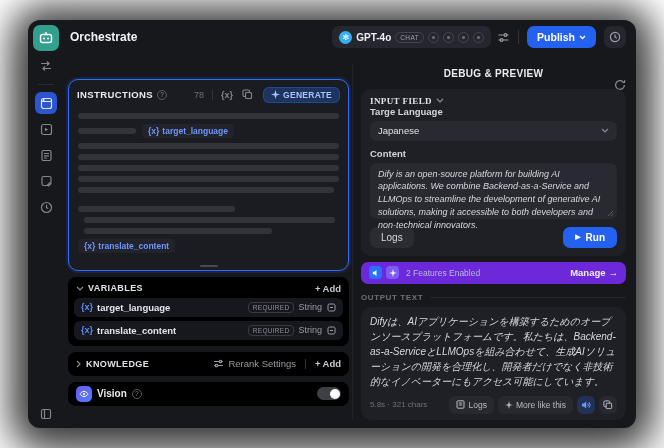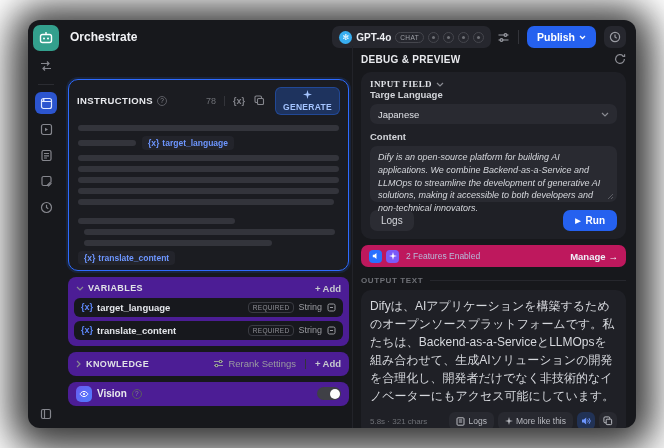--- a/index.html
+++ b/index.html
@@ -42,73 +42,73 @@
   .left-col { width:288px; flex:0 0 288px; padding:2px 3px 0 4px; display:flex; flex-direction:column; gap:6px; }
   .instructions { height:192px; border:1.5px solid #2e6bff; box-shadow:0 0 0 2px rgba(41,112,255,.14); border-radius:10px; background:#1b1c21; display:flex; flex-direction:column; overflow:hidden; }
   .instr-head { display:flex; align-items:center; padding:7px 8px 4px; gap:4px; }
   .instr-title { font-size:9.5px; font-weight:bold; letter-spacing:.4px; color:#e9eaee; }
   .info-circle { width:10px; height:10px; border:1px solid #5a5b62; border-radius:50%; color:#8a8b92; font-size:6.5px; display:flex; align-items:center; justify-content:center; }
   .instr-head .spacer { flex:1; }
   .count { font-size:9px; color:#6e7076; }
   .mini-divider { width:1px; height:10px; background:#33343a; margin:0 4px; }
   .vx { font-size:9px; font-weight:bold; color:#85868d; }
   .icon-btn { color:#85868d; display:flex; align-items:center; }
-  .generate-btn { display:flex; align-items:center; gap:3px; background:rgba(41,112,255,.28); color:#a4c4ff; border:1px solid rgba(41,112,255,.35); border-radius:6px; font-size:8.5px; font-weight:bold; letter-spacing:.3px; padding:2px 7px; margin-left:6px; font-family:inherit;flex-direction:column; }
+  .generate-btn { display:flex; align-items:center; gap:3px; background:rgba(41,112,255,.28); color:#a4c4ff; border:1px solid rgba(41,112,255,.35); border-radius:6px; font-size:8.5px; font-weight:bold; letter-spacing:.3px; padding:2px 7px; margin-left:6px; font-family:inherit; }
   .instr-body { flex:1; padding:6px 9px 4px; display:flex; flex-direction:column; gap:5px; }
   .bar { height:6px; border-radius:3px; background:#33343b; }
   .bar-row { display:flex; align-items:center; gap:6px; }
   .chip { display:inline-flex; align-items:center; gap:3px; background:#23242b; border-radius:4px; padding:2px 6px; font-size:8.5px; font-weight:bold; color:#6d96ff; white-space:nowrap; }
   .handle { width:18px; height:2px; border-radius:1px; background:#4a4b52; margin:2px auto 2px; }
-  .card { background:#4c1d95; border-radius:8px; }
+  .card { background:#000000; border-radius:8px; }
   .sec-head { display:flex; align-items:center; gap:4px; padding:6px 8px 4px; }
   .sec-title { font-size:9px; font-weight:bold; letter-spacing:.4px; color:#dfe1e6; }
   .chev { color:#8a8b92; display:flex; align-items:center; }
   .add-btn { margin-left:auto; display:flex; align-items:center; gap:2px; font-size:9.5px; font-weight:bold; color:#c6c9cf; background:none; border:none; font-family:inherit; }
   .var-rows { padding:0 6px 6px; display:flex; flex-direction:column; gap:4px; }
   .var-row { background:#17181d; border-radius:6px; height:19px; display:flex; align-items:center; padding:0 7px; gap:4px; }
   .var-name { font-size:9.5px; font-weight:bold; color:#e3e5ea; }
   .var-x { font-size:9px; font-weight:bold; color:#5f8aff; }
   .req-badge { margin-left:auto; font-size:6.5px; letter-spacing:.3px; color:#8f9096; border:1px solid #3a3b42; border-radius:4px; padding:1px 4px; }
   .type-label { font-size:9px; color:#9a9ba1; display:flex; align-items:center; gap:5px; }
   .knowledge-card, .vision-card { height:24px; display:flex; align-items:center; padding:0 8px; gap:5px; }
   .link-btn { display:flex; align-items:center; gap:4px; background:none; border:none; font-size:9.5px; color:#9a9ba1; font-family:inherit; }
   .vision-icon { width:16px; height:16px; border-radius:5px; background:linear-gradient(135deg,#6a5bf0,#4f7dff); display:flex; align-items:center; justify-content:center; color:#fff; }
   .vision-label { font-size:10px; font-weight:bold; color:#e9eaee; }
   .toggle { margin-left:auto; width:24px; height:13px; border-radius:7px; background:#3f4046; position:relative; }
   .toggle .knob { position:absolute; right:1.5px; top:1.5px; width:10px; height:10px; border-radius:50%; background:#fdfdfd; }
   
   .right-col { flex:1; border-left:1px solid #222329; padding:5px 10px 0 8px; display:flex; flex-direction:column; min-width:0; }
-  .debug-head { display:flex; align-items:center; height:16px; margin-bottom:5px; }
+  .debug-head { display:flex; align-items:center; height:16px; margin-bottom:5px;flex-direction:column; }
   .debug-title { font-size:10px; font-weight:bold; letter-spacing:.3px; color:#e9eaee; }
   .refresh-btn { margin-left:auto; color:#8a8b92; display:flex; }
   .input-card { background:#1f2026; border-radius:10px; padding:7px 9px 8px; }
   .if-head { display:flex; align-items:center; gap:4px;font-family:Liberation Serif, serif; }
   .if-title { font-size:9px; font-weight:bold; letter-spacing:.4px; color:#dfe1e6; }
   .if-desc { font-size:8px; line-height:1.4; color:#7e8088; margin:3px 0 7px; }
   .fld-label { font-size:9.5px; font-weight:bold; color:#d3d5da; margin-bottom:4px; }
   .select { height:20px; background:#292a31; border-radius:7px; display:flex; align-items:center; padding:0 8px; margin-bottom:7px; }
   .select-value { font-size:9.5px; color:#dfe1e6; }
   .select .chev { margin-left:auto; }
   .textarea { background:#292a31; border-radius:7px; padding:5px 8px 4px; font-size:9px; line-height:1.42; color:#d6d8dd; height:56px; position:relative;font-style:italic; }
   .resize-grip { position:absolute; right:3px; bottom:2px; color:#5a5b62; }
   .btn-row { display:flex; align-items:center; justify-content:space-between; margin-top:8px; }
   .clear-btn { background:#2b2c33; color:#d6d8dd; border:none; border-radius:7px; height:21px; padding:0 11px; font-size:10px; font-family:inherit; }
   .run-btn { background:#2561ef; color:#fff; border:none; border-radius:7px; height:21px; padding:0 12px; font-size:10px; font-weight:bold; display:flex; align-items:center; gap:5px; font-family:inherit; }
   .run-play { font-size:7px; }
-  .features-bar { margin-top:6px; background:#be185d; border-radius:7px; height:22px; display:flex; align-items:center; padding:0 8px; gap:4px; }
+  .features-bar { margin-top:6px; background:#6d28d9; border-radius:7px; height:22px; display:flex; align-items:center; padding:0 8px; gap:4px; }
   .feat-icon { width:13px; height:13px; border-radius:4px; display:flex; align-items:center; justify-content:center; color:#fff; }
   .feat-icon.f1 { background:#2970ff; }
   .feat-icon.f2 { background:#7a5af8; }
   .feat-text { font-size:8.5px; color:#b7bcdc; margin-left:3px; }
   .manage-btn { margin-left:auto; background:none; border:none; font-size:9.5px; font-weight:bold; color:#eef0f8; display:flex; align-items:center; gap:3px; font-family:inherit; }
   .out-head { display:flex; align-items:center; margin-top:9px; }
   .out-title { font-size:8px; font-weight:bold; letter-spacing:.6px; color:#6e7076; white-space:nowrap; }
   .out-rule { flex:1; height:1px; background:#26272d; margin-left:7px; }
   .output-card { margin-top:5px; background:#1f2026; border-radius:10px; padding:7px 9px 6px; }
-  .out-text { font-size:12px; line-height:1.5; color:#d6d8dd; word-break:break-all; }
+  .out-text { font-size:10px; line-height:1.5; color:#d6d8dd; word-break:break-all;font-style:italic; }
   .out-footer { display:flex; align-items:center; margin-top:7px; gap:4px; }
   .out-meta { font-size:8px; color:#6e7076; margin-right:auto; }
   .pill-btn { display:flex; align-items:center; gap:3px; background:#282930; border:none; border-radius:6px; height:18px; padding:0 7px; font-size:8.5px; color:#b9bbc1; font-family:inherit; }
   .sq-btn { width:18px; height:18px; border-radius:6px; background:#282930; border:none; display:flex; align-items:center; justify-content:center; color:#b9bbc1; }
   .sq-btn.speaker { background:rgba(41,112,255,.22); color:#6d96ff; }
   svg { display:block; }
 </style>
 </head>
 <body>
 

